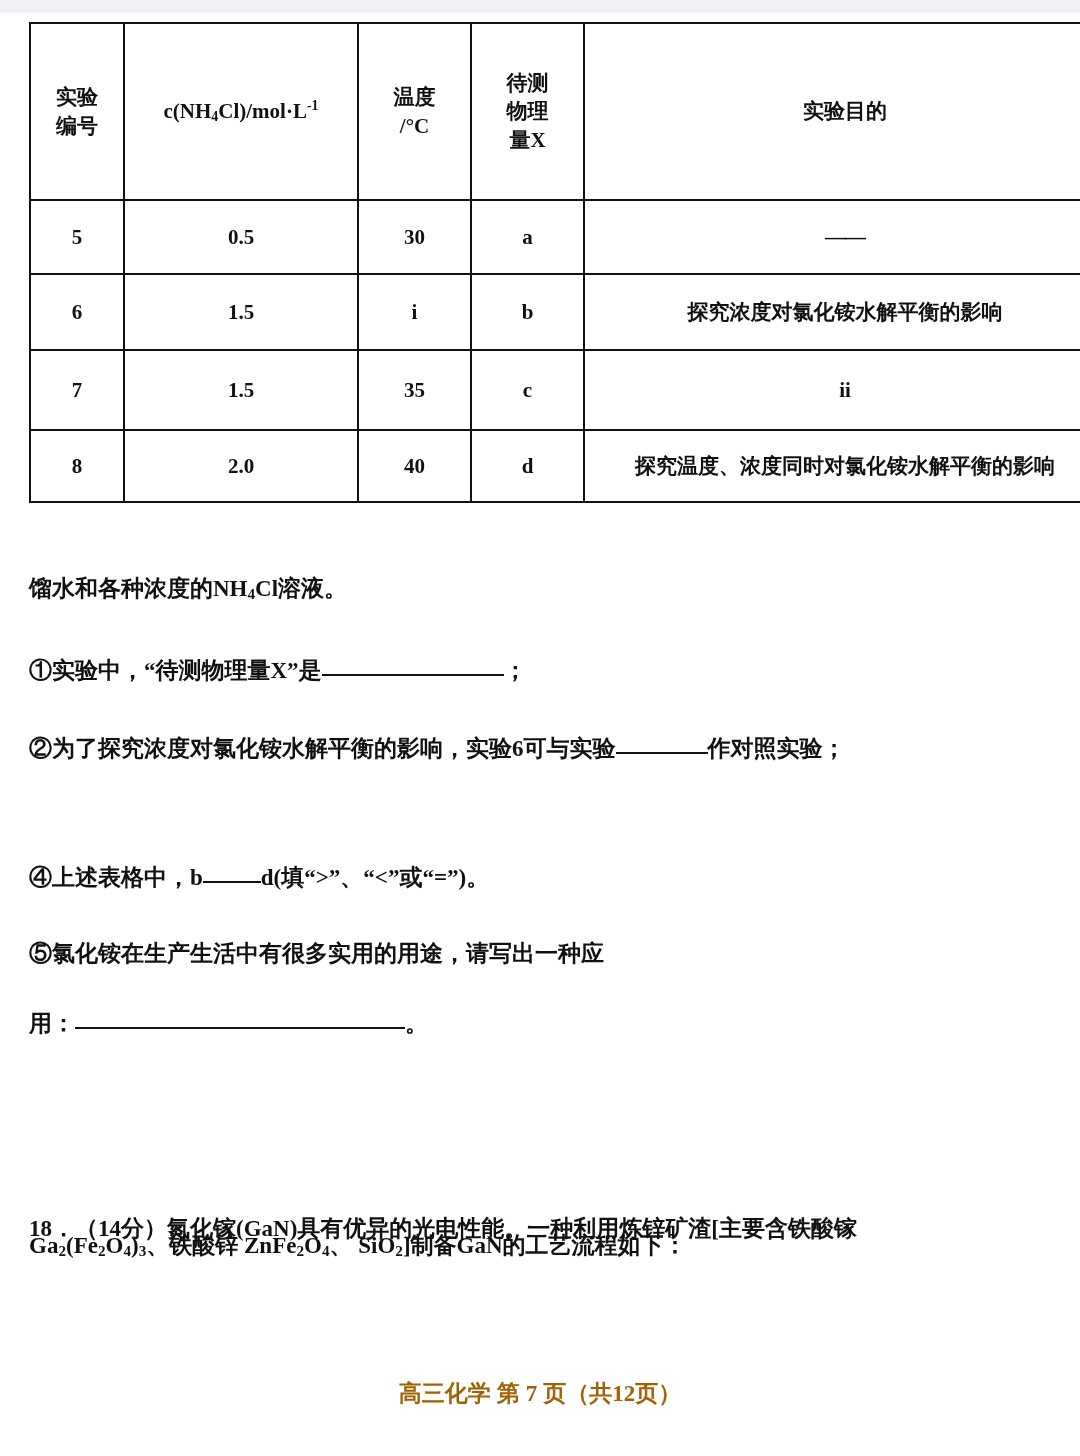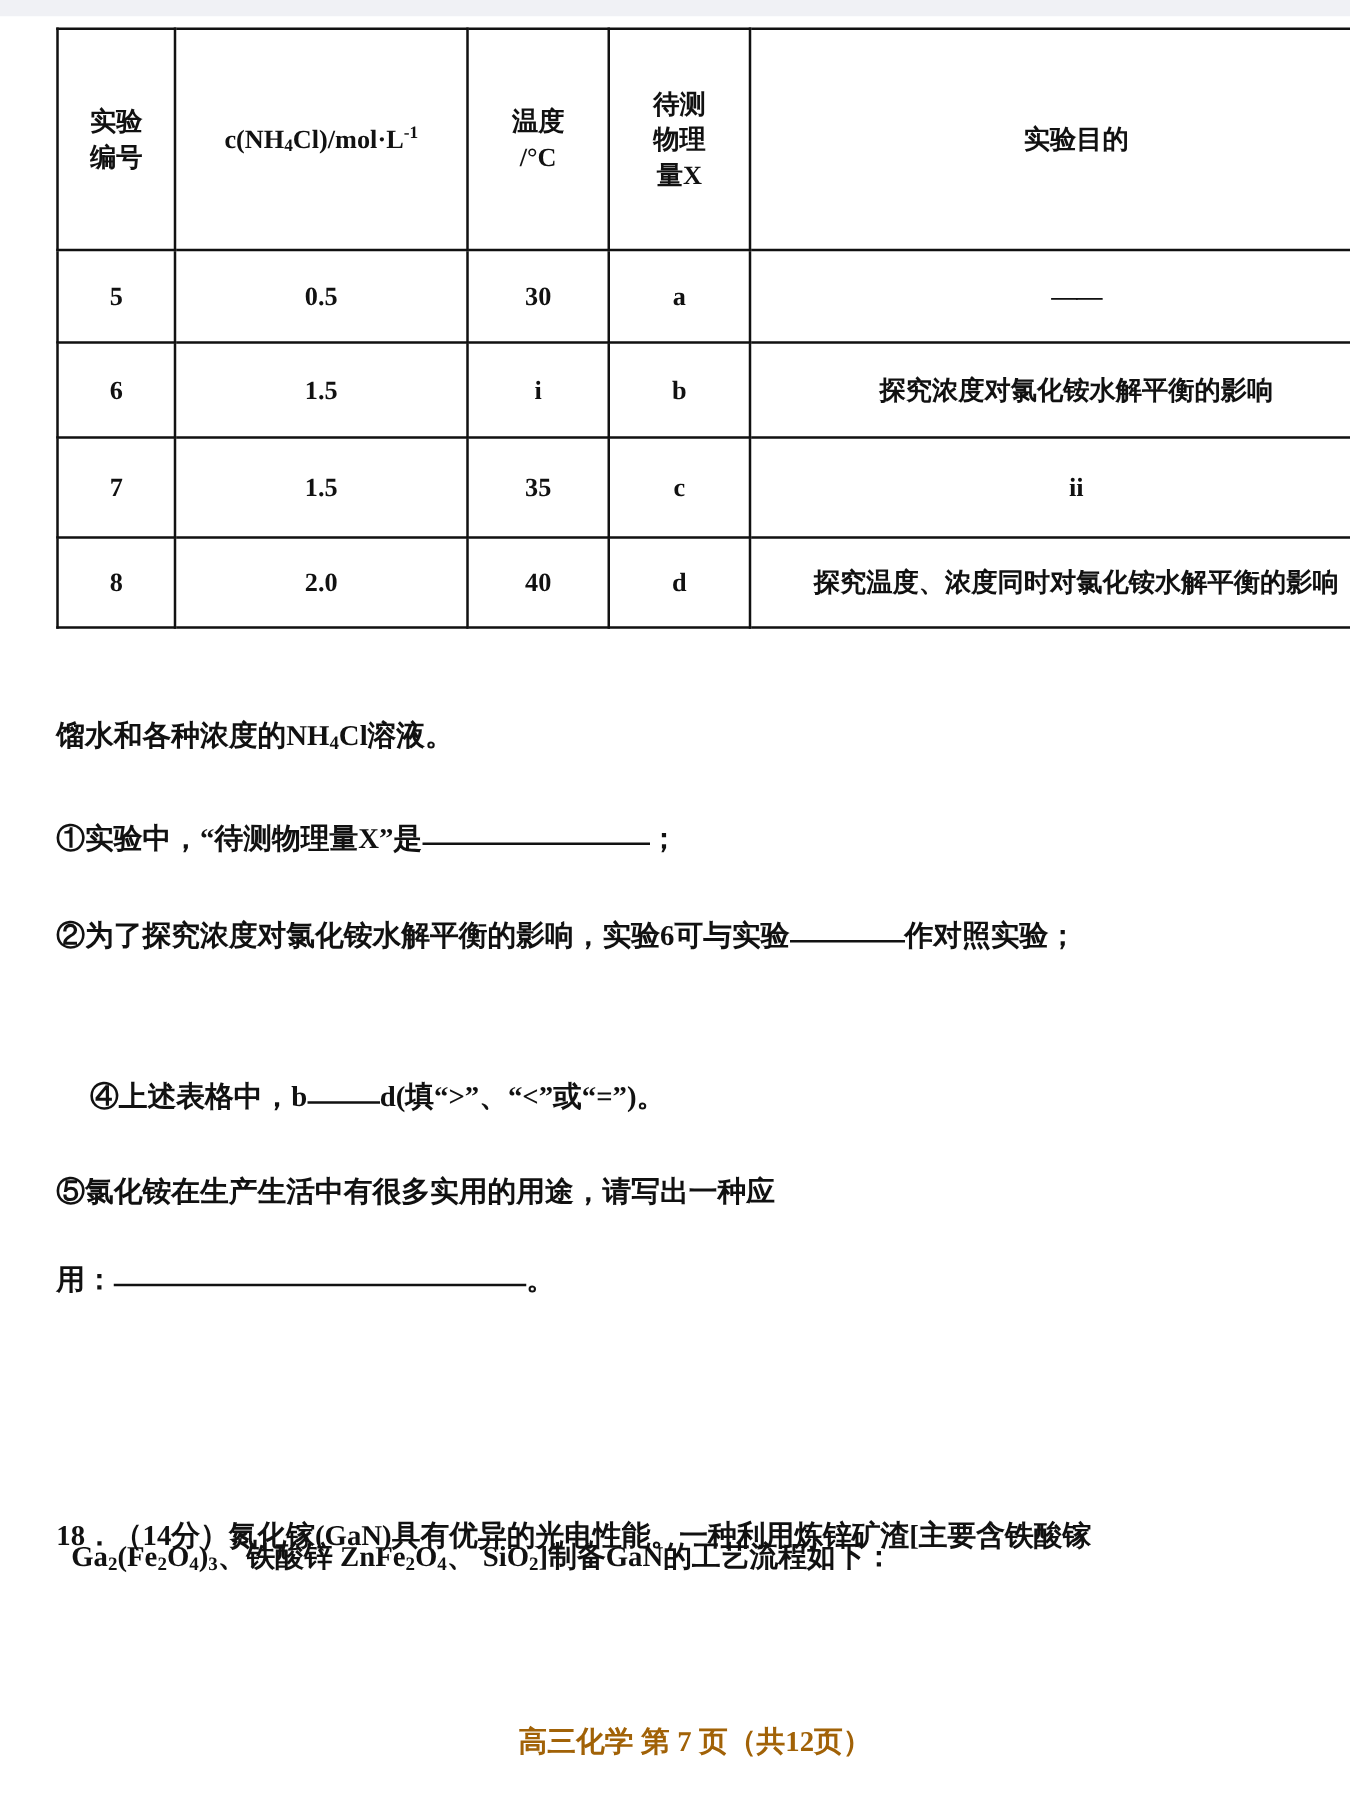--- a/index.html
+++ b/index.html
@@ -17,21 +17,21 @@
     overflow: hidden;
   }
   .top-band {
     position: absolute;
     left: 0; top: 0;
     width: 1080px; height: 13px;
     background: #f0f1f5;
   }
   .page {
     position: absolute;
-    left: 16px; top: 0;
+    left: 0; top: 0;
     width: 916px;
     height: 1456px;
     border-radius: 31px;
   }
 
   
   .exp-table {
     position: absolute;
     left: 29px;
     top: 22px;
@@ -183,33 +183,33 @@
 
   <div class="para" style="left:29px; top:655px;">
     <span>①实验中，“待测物理量X”是</span><span class="blank b-x"></span><span>；</span>
   </div>
 
   <div class="para" style="left:29px; top:733px;">
     <span>②为了探究浓度对氯化铵水解平衡的影响，实验6可与实验</span><span class="blank b-exp"></span><span>作对照实验；</span>
   </div>
 
 
-  <div class="para" style="left:29px; top:862px;margin-left:27px;">
+  <div class="para" style="left:29px; top:862px;">
     <span>④上述表格中，b</span><span class="blank b-bd"></span><span>d(填“&gt;”、“&lt;”或“=”)。</span>
   </div>
 
   <div class="para" style="left:29px; top:938px;">⑤氯化铵在生产生活中有很多实用的用途，请写出一种应</div>
 
   <div class="para" style="left:29px; top:1008px;">
     <span>用：</span><span class="blank b-use"></span><span>。</span>
   </div>
 
   <div class="para" style="left:29px; top:1170px;margin-top:43px;">18．（14分）氮化镓(GaN)具有优异的光电性能。一种利用炼锌矿渣[主要含铁酸镓</div>
 
-  <div class="para" style="left:29px; top:1230px;margin-left:12px;">
+  <div class="para" style="left:29px; top:1230px;">
     <span>Ga</span><sub>2</sub><span>(Fe</span><sub>2</sub><span>O</span><sub>4</sub><span>)</span><sub>3</sub><span>、铁酸锌 ZnFe</span><sub>2</sub><span>O</span><sub>4</sub><span>、 SiO</span><sub>2</sub><span>]制备GaN的工艺流程如下：</span>
   </div>
 
   <div class="footer">
     <span>高三化学</span><span class="sp"></span><span>第</span><span class="sp"></span><span>7</span><span class="sp"></span><span>页（共12页）</span>
   </div>
 
 </div>
 
 </body></html>

